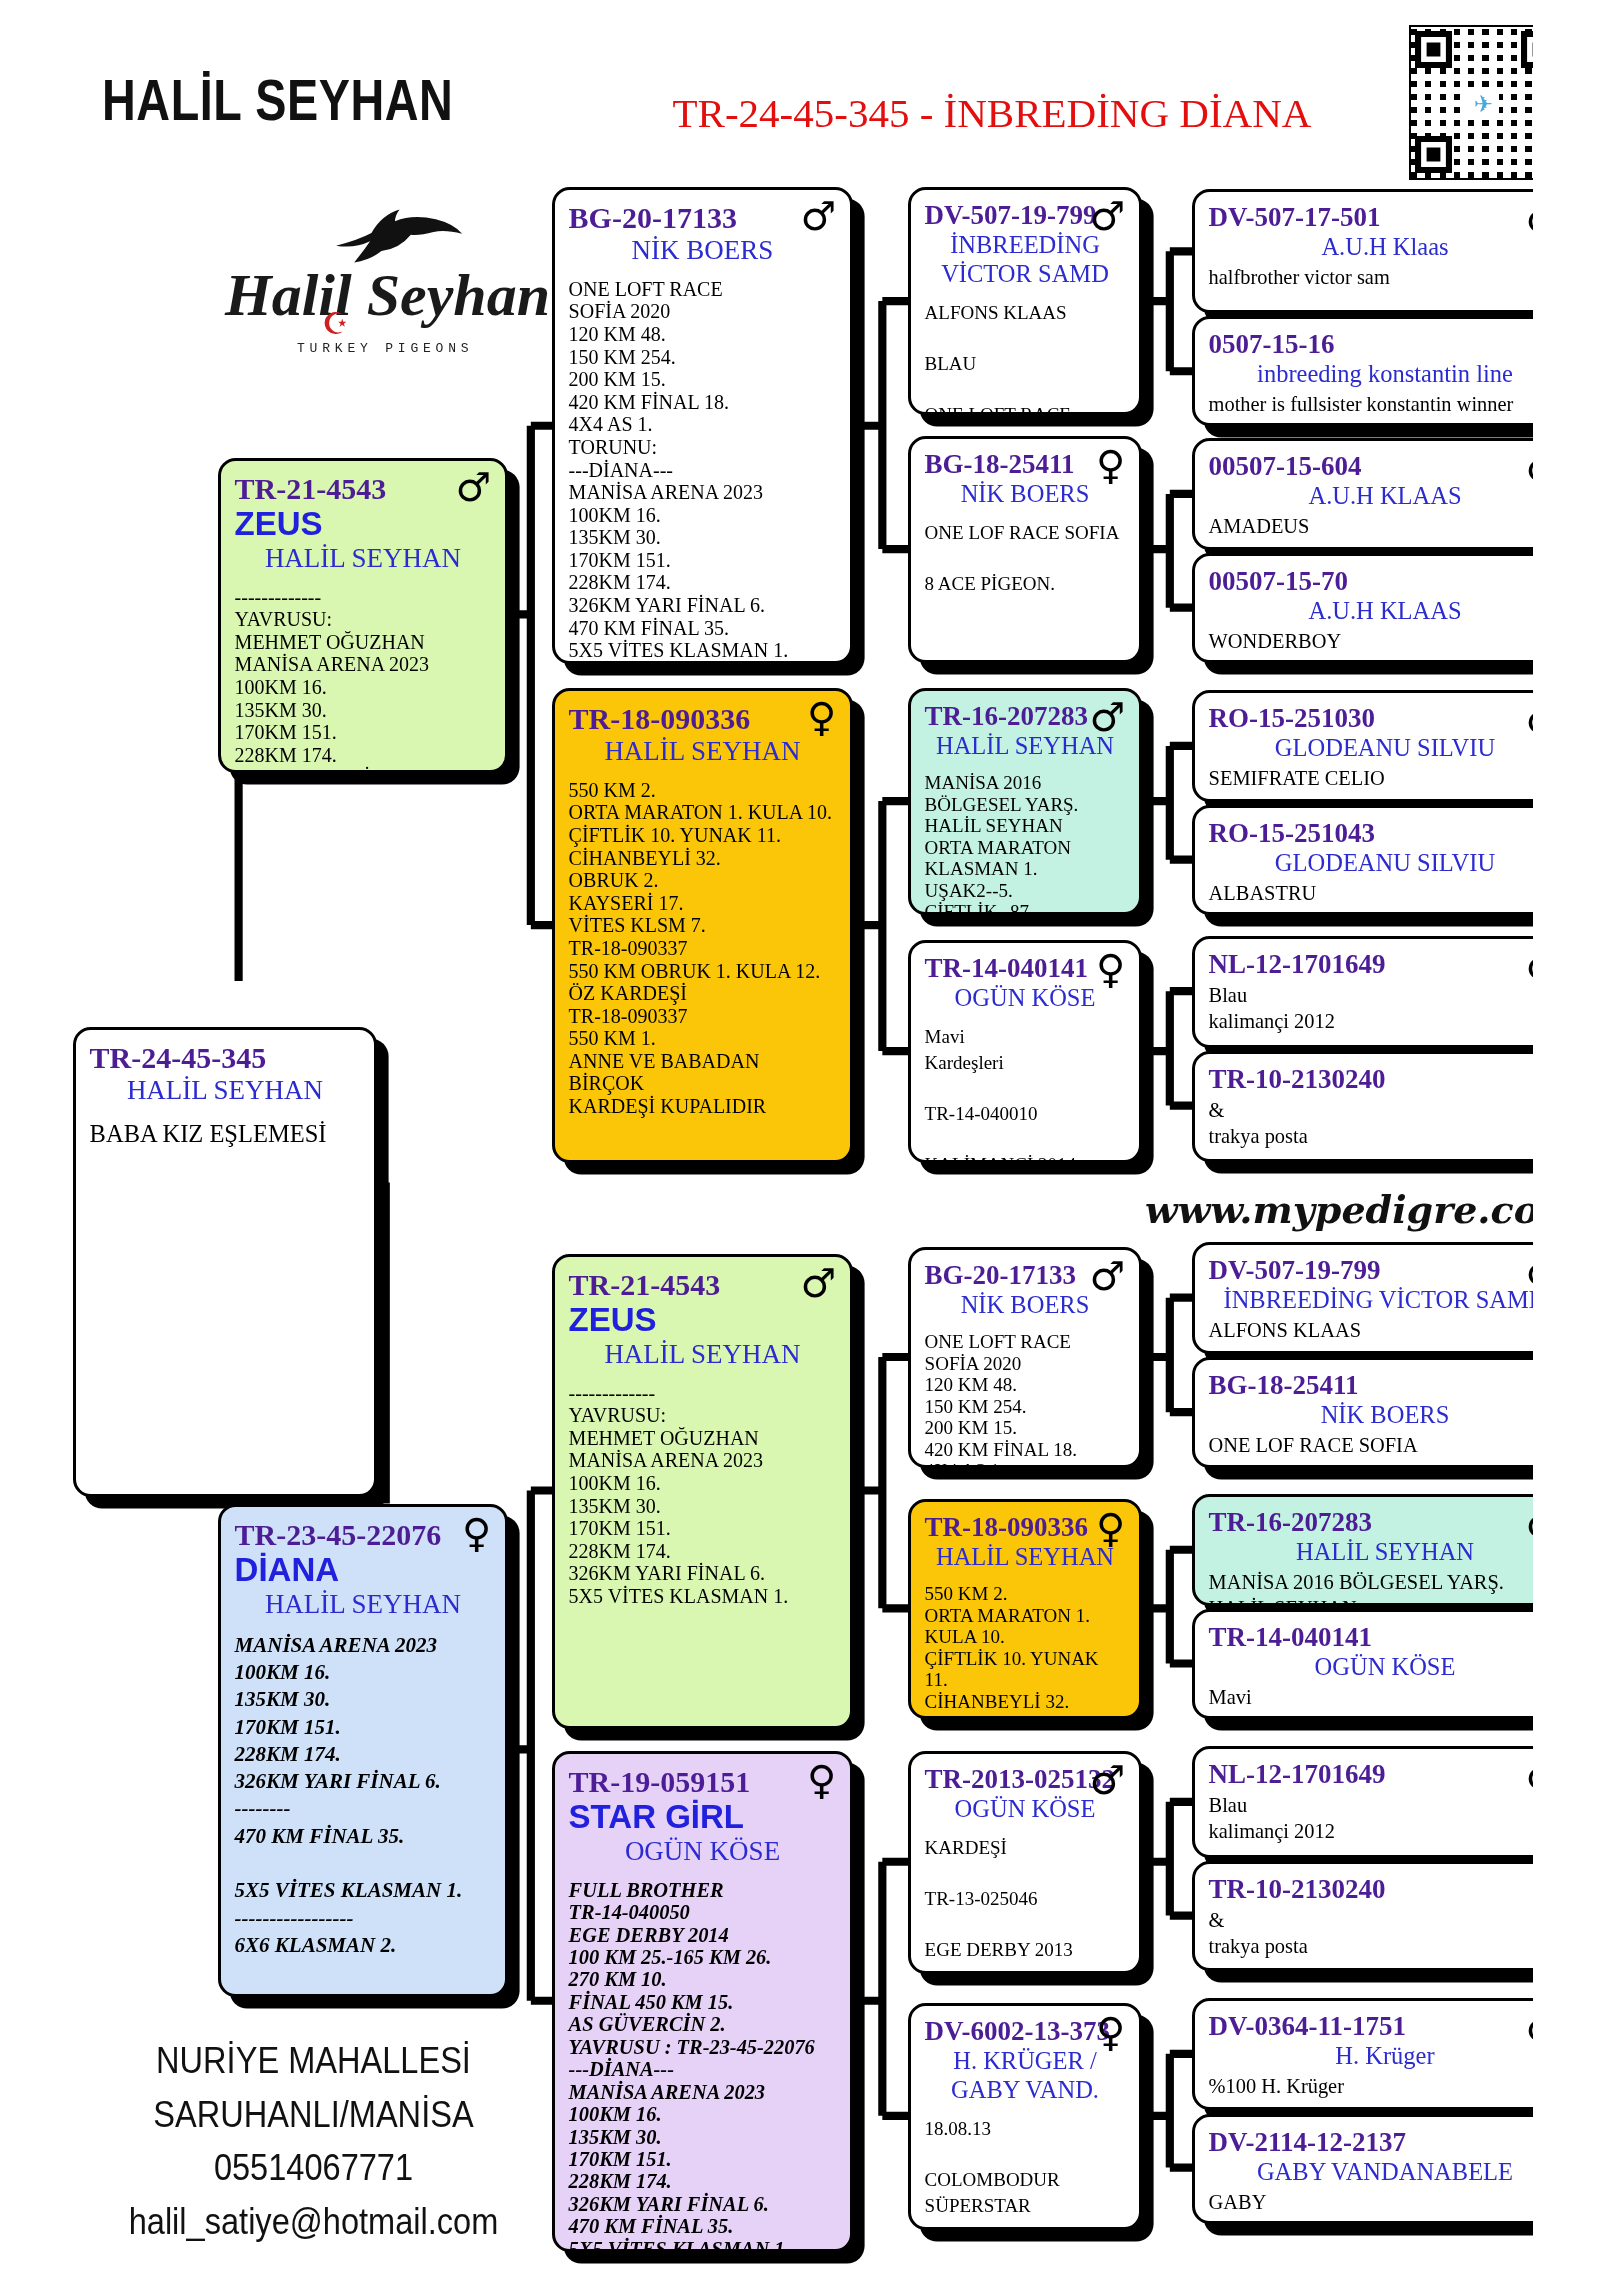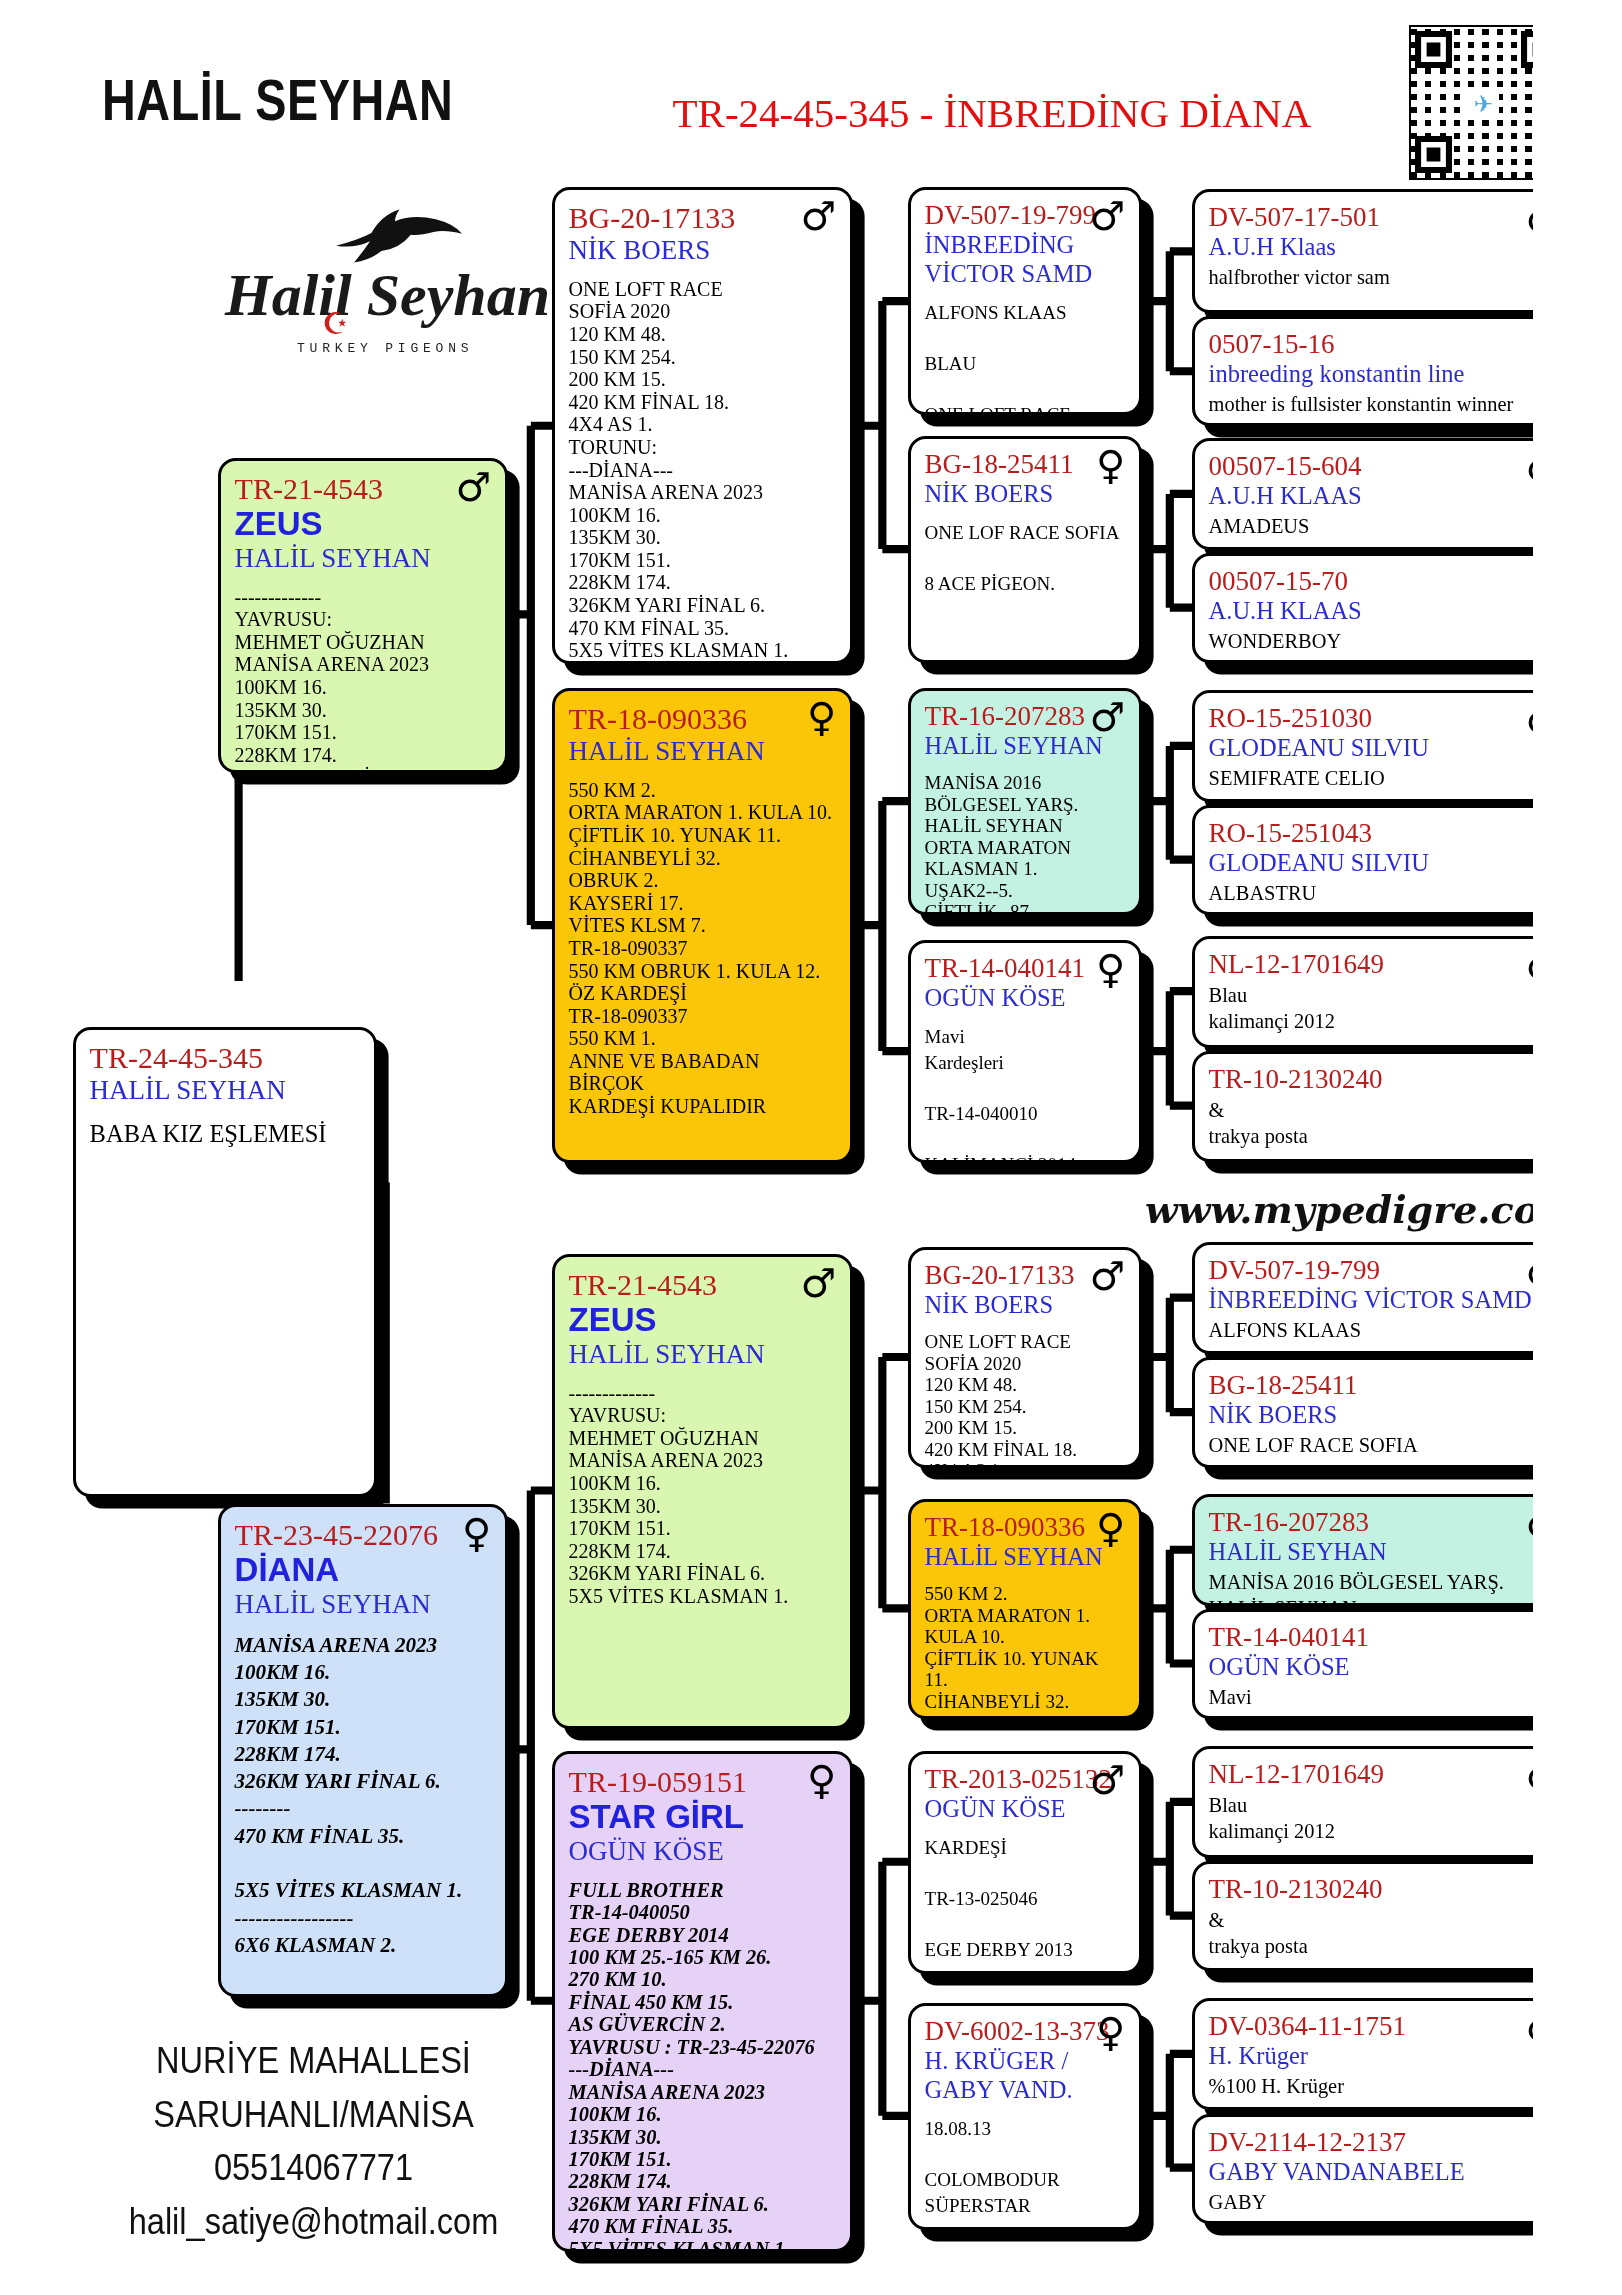--- a/index.html
+++ b/index.html
@@ -35,23 +35,23 @@
   .contact{position:absolute;left:75px;top:2034px;width:477px;text-align:center;
     font-family:"Liberation Sans",sans-serif;font-size:37px;line-height:1.45;color:#111;
     transform:scaleX(.88);transform-origin:center;}
   
   .lines{position:absolute;left:0;top:0;}
   
   .pbox{position:absolute;background:#fff;border:3.4px solid #000;border-radius:17.7px;
     box-shadow:11.6px 11.6px 0 #000;padding:9.5px 13.6px;overflow:hidden;box-sizing:border-box;}
   .sex{position:absolute;top:5.5px;right:13.6px;font-size:40px;line-height:1;color:#000;
     font-family:"DejaVu Sans",sans-serif;}
-  .bid{font-weight:normal;font-size:30px;line-height:1.18;color:#b91c1c;font-family:"Liberation Serif",serif;}
+  .bid{font-weight:bold;font-size:30px;line-height:1.18;color:#4c1d95;font-family:"Liberation Serif",serif;}
   .bname{font-family:"Liberation Sans",sans-serif;font-weight:bold;font-size:33px;line-height:1.12;color:#2121dd;}
-  .bowner{font-size:27px;line-height:1.18;color:#2b2bd0;font-family:"Liberation Serif",serif;}
+  .bowner{font-size:27px;line-height:1.18;color:#2b2bd0;font-family:"Liberation Serif",serif;text-align:center;}
   .bbody{font-size:20px;line-height:1.34;color:#000;white-space:pre-line;margin-top:11px;
     font-family:"Liberation Serif",serif;}
   .dense .bbody{line-height:1.13;}
   .v-italic .bbody{font-weight:bold;font-style:italic;font-size:21px;line-height:1.3;}
   .v-italic.dense .bbody{font-size:20.4px;line-height:1.1;}
   .md .bid{font-size:27px;}  .md .bowner{font-size:24.5px;}  .md .bbody{font-size:19px;}
   .sm .bid{font-size:27px;}  .sm .bowner{font-size:24.5px;}  .sm .bbody{font-size:20.4px;line-height:1.28;margin-top:1.4px;}
   .c-green{background:#d9f7b0;} .c-orange{background:#fcc608;} .c-teal{background:#c4f2e2;}
   .c-blue{background:#cfe1f8;}  .c-purple{background:#e6d2f7;}
   .subject .bname{font-size:31px;}

